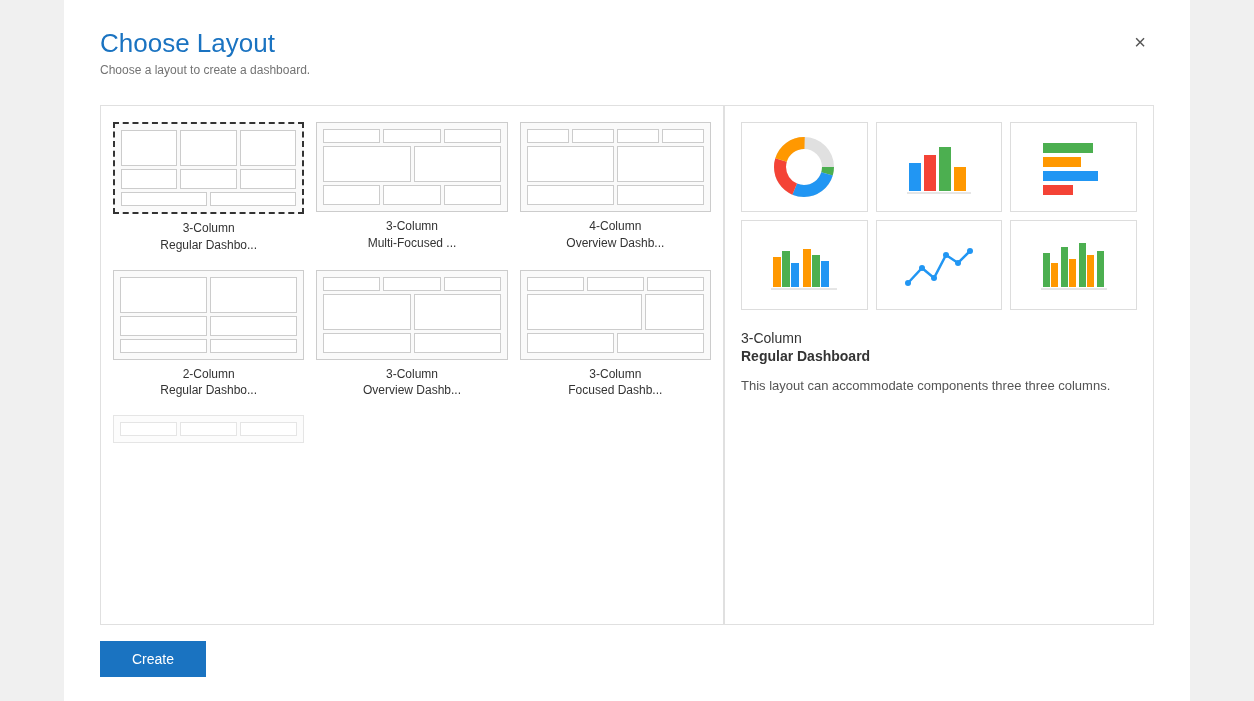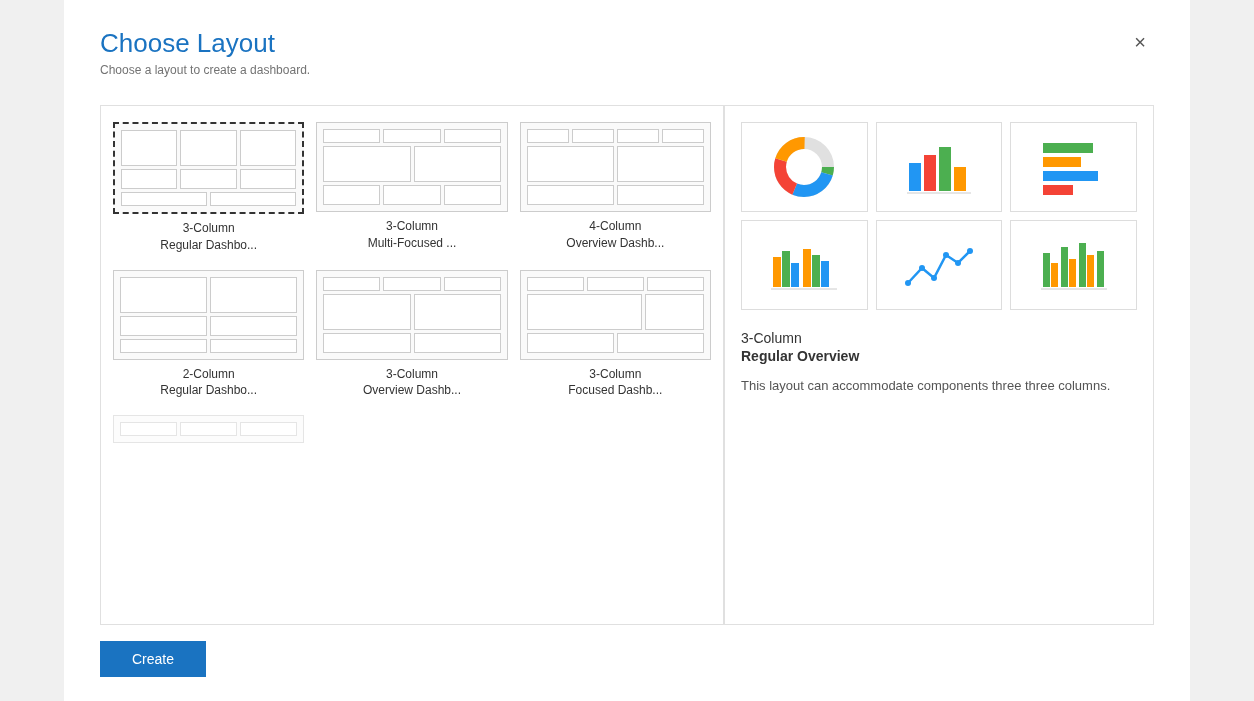--- a/index.html
+++ b/index.html
@@ -408,21 +408,21 @@
             <rect x="40" y="10" width="7" height="44" fill="#4caf50"></rect>
             <rect x="48" y="22" width="7" height="32" fill="#ff9800"></rect>
             <rect x="58" y="18" width="7" height="36" fill="#4caf50"></rect>
             <line x1="2" y1="56" x2="68" y2="56" stroke="#ccc" stroke-width="1"></line>
           </svg>
         </div>
 
       </div>
 
       <div class="preview-name">3-Column</div>
-      <div class="preview-name-bold">Regular Overview</div>
+      <div class="preview-name-bold">Regular Dashboard</div>
       <div class="preview-desc">This layout can accommodate components three three columns.</div>
     </div>
 
   </div>
 
   <div class="dialog-footer">
     <button class="create-btn">Create</button>
   </div>
 </div>
 

